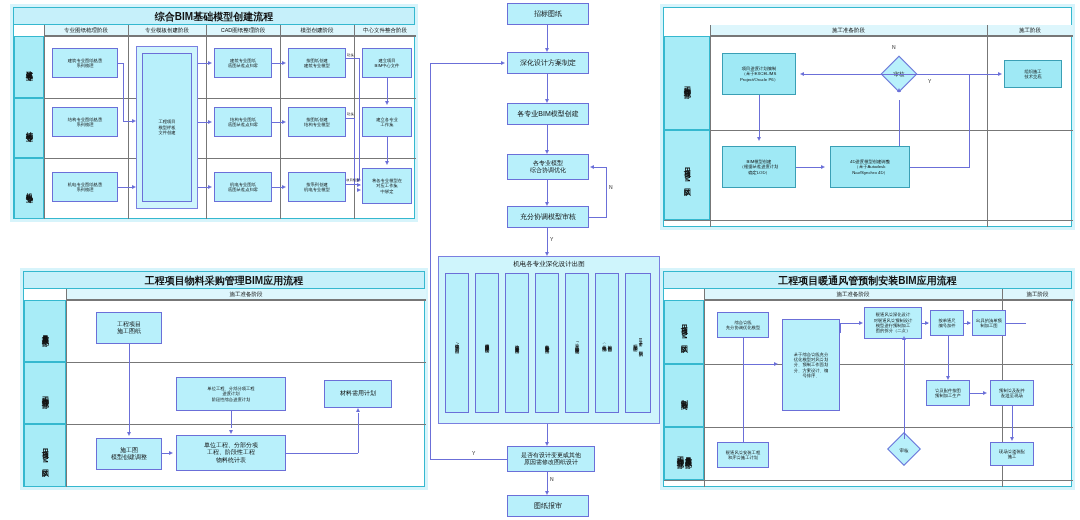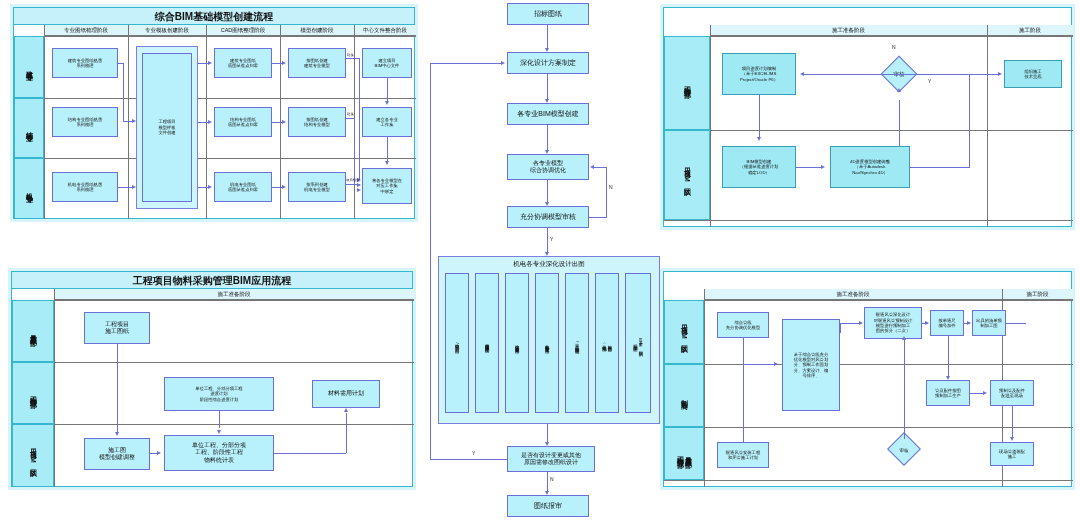--- a/index.html
+++ b/index.html
@@ -154,21 +154,21 @@
     <div class="head d" style="left:370.5px;top:93px;"></div>
     <div class="ar v" style="left:373px;top:129px;height:26px;"></div>
     <div class="head d" style="left:370.5px;top:153px;"></div>
 
     <div class="tinylbl" style="left:333px;top:45px;">链接</div>
     <div class="tinylbl" style="left:333px;top:104px;">链接</div>
     <div class="tinylbl" style="left:332px;top:170px;">项目模型</div>
   </div>
 </div>
 
-<div class="panel" style="left:8px;top:268px;width:408px;height:222px;">
+<div class="panel" style="left:20px;top:268px;width:408px;height:222px;">
   <div class="panel-inner">
     <div class="ptitle">工程项目物料采购管理BIM应用流程</div>
 
     <div class="colhead" style="left:42px;top:17px;width:360px;">施工准备阶段</div>
 
     <div class="vline" style="left:42px;top:17px;height:198px;"></div>
     <div class="hline" style="left:0px;top:28px;width:402px;"></div>
     <div class="hline" style="left:0px;top:90px;width:402px;"></div>
     <div class="hline" style="left:0px;top:152px;width:402px;"></div>
 
@@ -313,20 +313,21 @@
     <div class="head u" style="left:232.5px;top:80px;"></div>
 
     <div class="ar h" style="left:248px;top:66px;width:88px;"></div>
     <div class="head r" style="left:334px;top:63.5px;"></div>
     <div class="lbl" style="left:264px;top:70px;">Y</div>
   </div>
 </div>
 
 <div class="panel" style="left:660px;top:268px;width:415px;height:222px;">
   <div class="panel-inner">
+    <div class="ptitle">工程项目暖通风管预制安装BIM应用流程</div>
 
     <div class="colhead" style="left:40px;top:17px;width:298px;">施工准备阶段</div>
     <div class="colhead" style="left:338px;top:17px;width:71px;">施工阶段</div>
 
     <div class="vline" style="left:40px;top:17px;height:198px;"></div>
     <div class="vline" style="left:338px;top:17px;height:198px;"></div>
     <div class="hline" style="left:0px;top:28px;width:409px;"></div>
     <div class="hline" style="left:0px;top:92px;width:409px;"></div>
     <div class="hline" style="left:0px;top:155px;width:409px;"></div>
     <div class="hline" style="left:0px;top:208px;width:409px;"></div>

